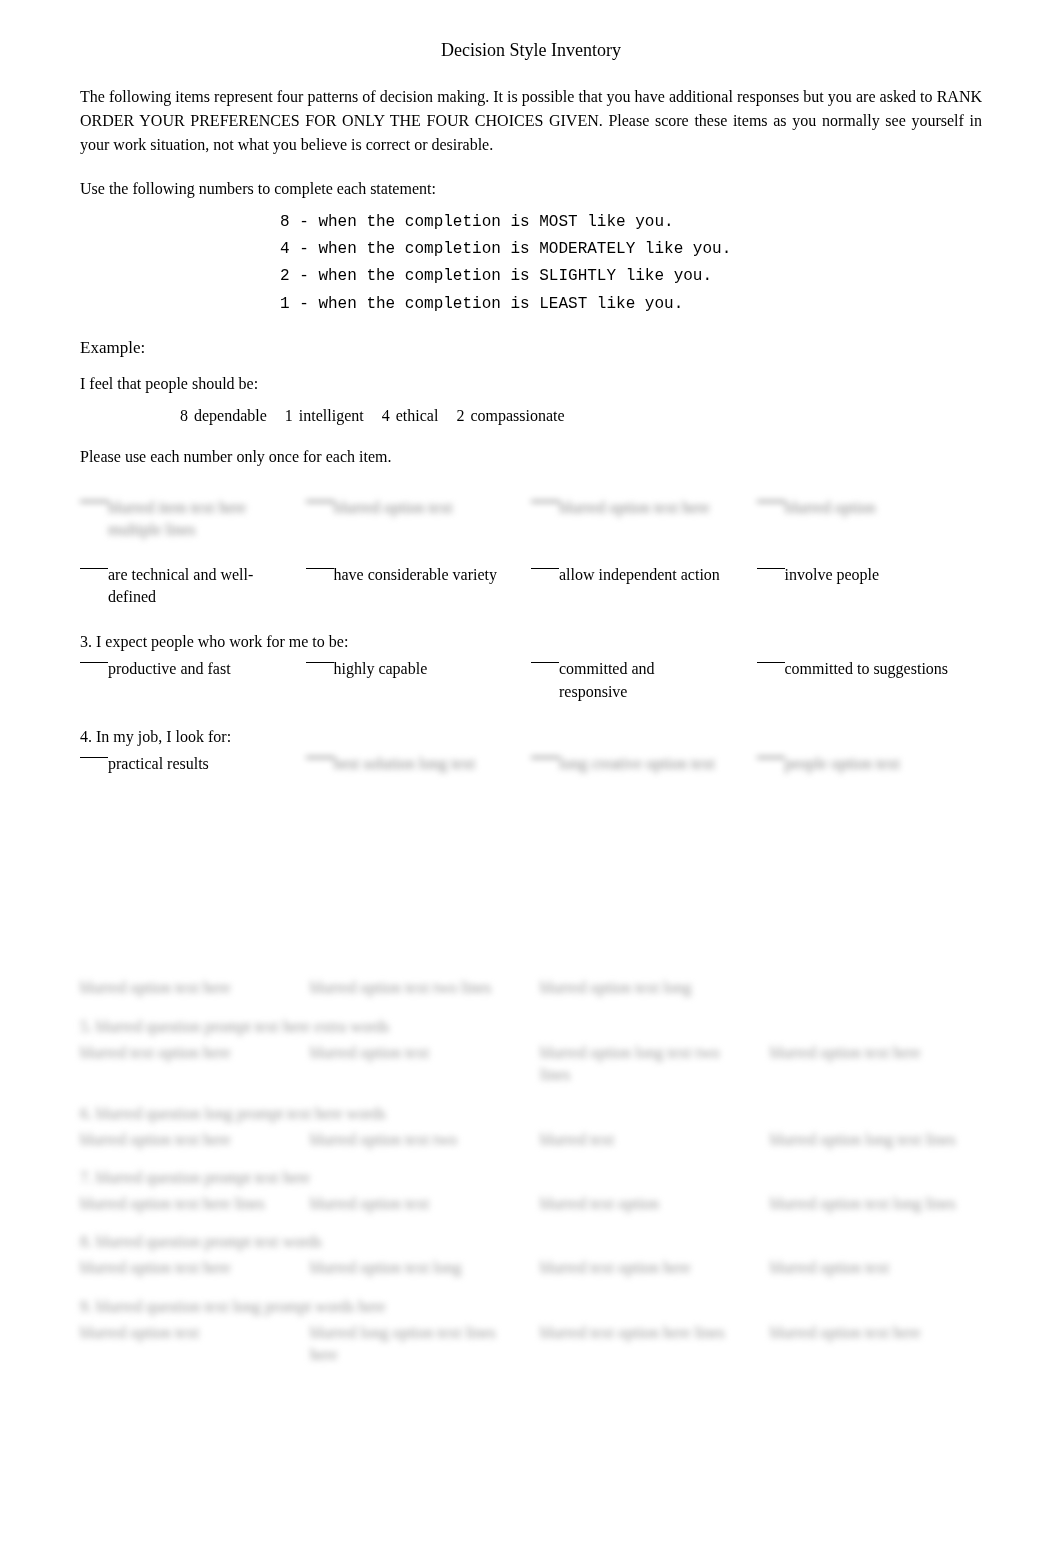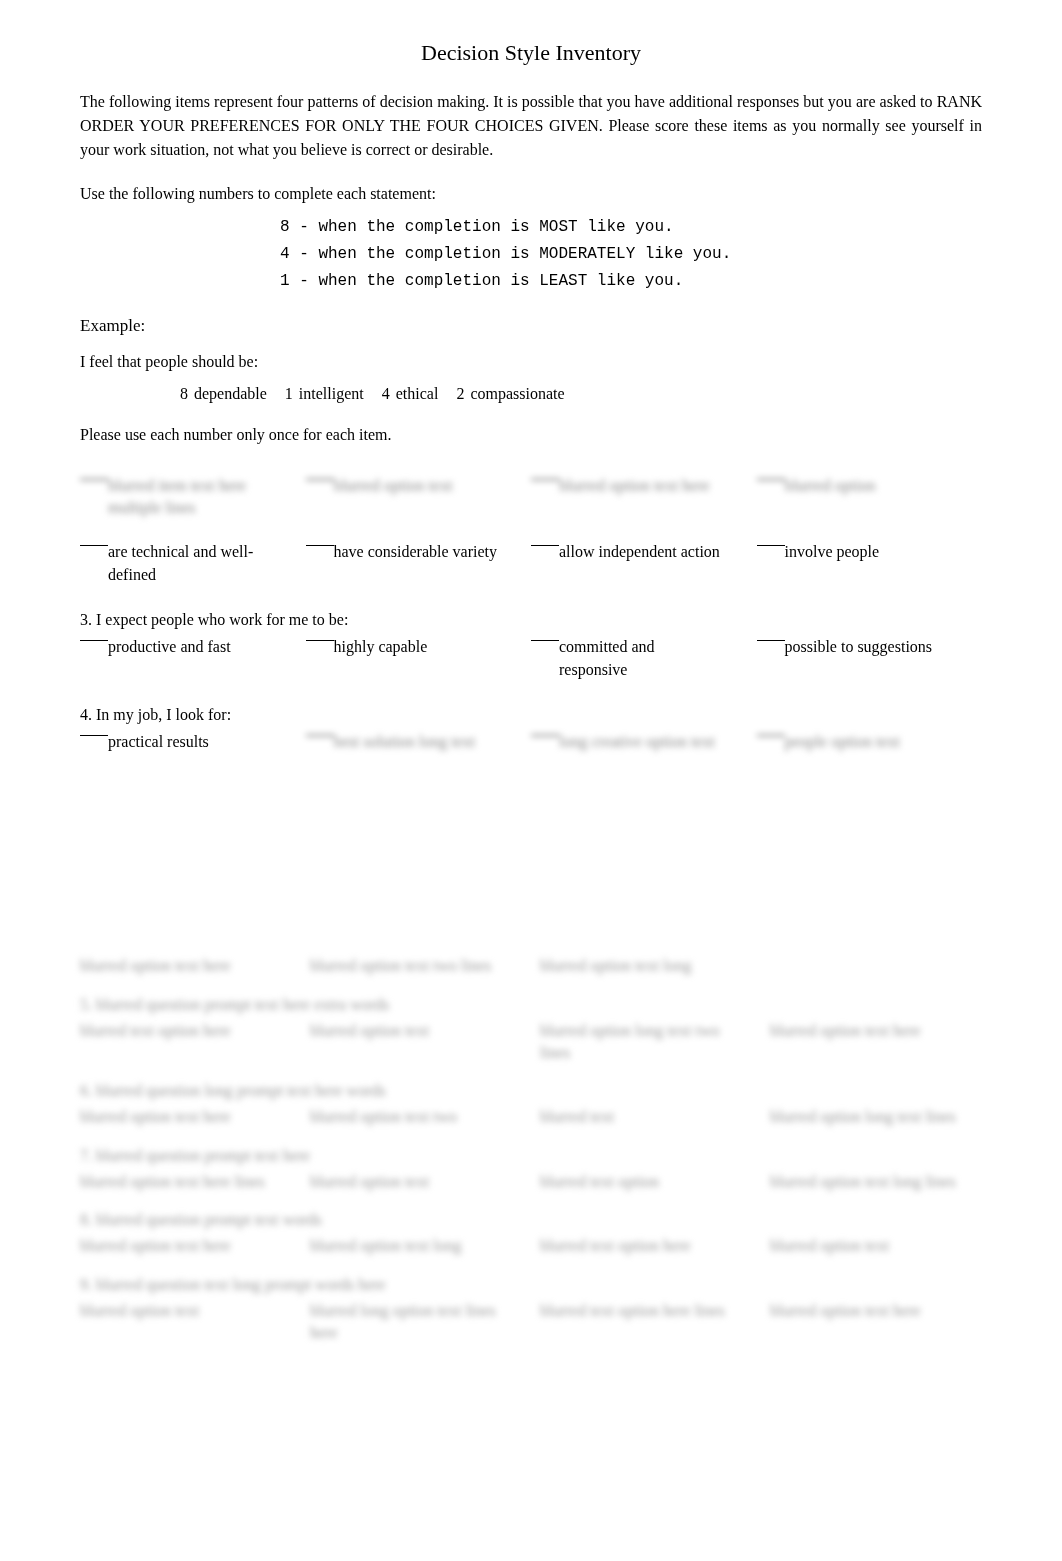--- a/index.html
+++ b/index.html
@@ -7,21 +7,21 @@
       font-family: Times New Roman, serif;
       font-size: 16px;
       background: #fff;
       color: #000;
       width: 1062px;
       min-height: 1561px;
       padding: 40px 80px;
     }
     .page-title {
       text-align: center;
-      font-size: 22px;
+      font-size: 18px;
       margin-bottom: 24px;
     }
     .intro-text {
       text-align: justify;
       margin-bottom: 20px;
       line-height: 1.5;
     }
     .instructions-label {
       margin-bottom: 8px;
       line-height: 1.5;
@@ -137,20 +137,21 @@
 <div class="intro-text">
   <span>The following items represent four patterns of decision making. It is possible that you have additional responses but you are asked to RANK ORDER YOUR PREFERENCES FOR ONLY THE FOUR CHOICES GIVEN. Please score these items as you normally see yourself in your work situation, not what you believe is correct or desirable.</span>
 </div>
 
 <div class="instructions-label">
   <span>Use the following numbers to complete each statement:</span>
 </div>
 <ul class="instructions-list">
   <li><span>8 - when the completion is MOST like you.</span></li>
   <li><span>4 - when the completion is MODERATELY like you.</span></li>
+  <li><span>2 - when the completion is SLIGHTLY like you.</span></li>
   <li><span>1 - when the completion is LEAST like you.</span></li>
 </ul>
 
 <div class="example-label">
   <span>Example:</span>
 </div>
 <div class="example-prompt">
   <span>I feel that people should be:</span>
 </div>
 <div class="example-row">
@@ -231,21 +232,21 @@
     <div class="item-cell">
       <span class="blank"></span>
       <span class="cell-text">highly capable</span>
     </div>
     <div class="item-cell">
       <span class="blank"></span>
       <span class="cell-text">committed and responsive</span>
     </div>
     <div class="item-cell">
       <span class="blank"></span>
-      <span class="cell-text">possible to suggestions</span>
+      <span class="cell-text">committed to suggestions</span>
     </div>
   </div>
 </div>
 
 <div class="item-block">
   <div class="item-header">
     <span>4.</span>
     <span>In my job, I look for:</span>
   </div>
   <div class="item-row">

